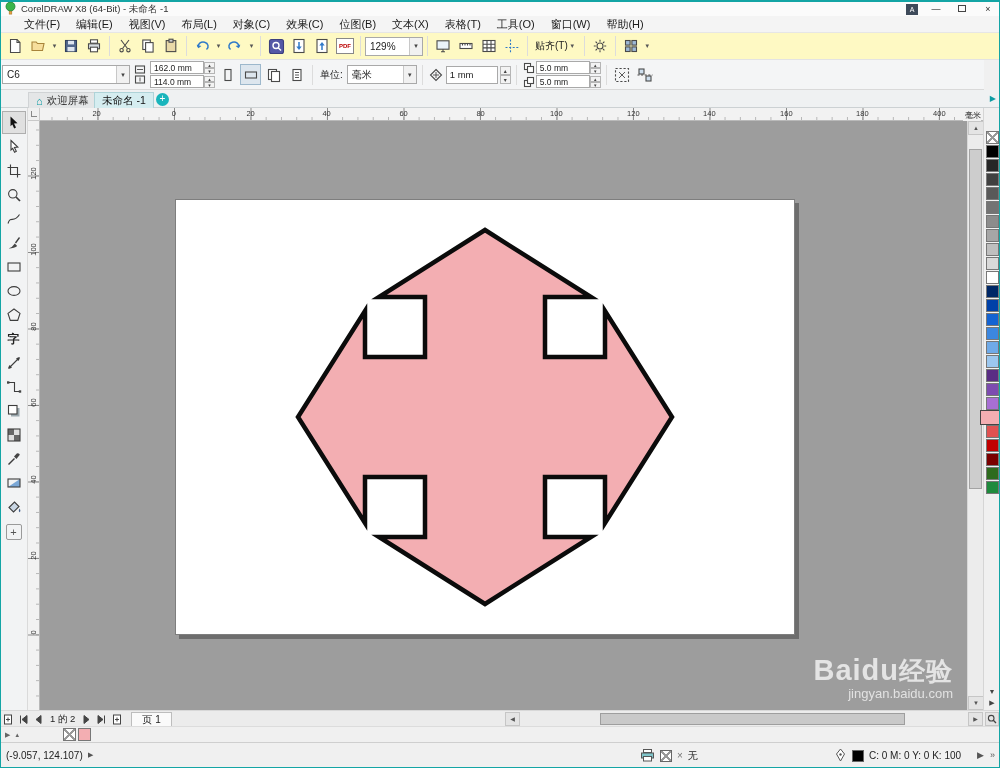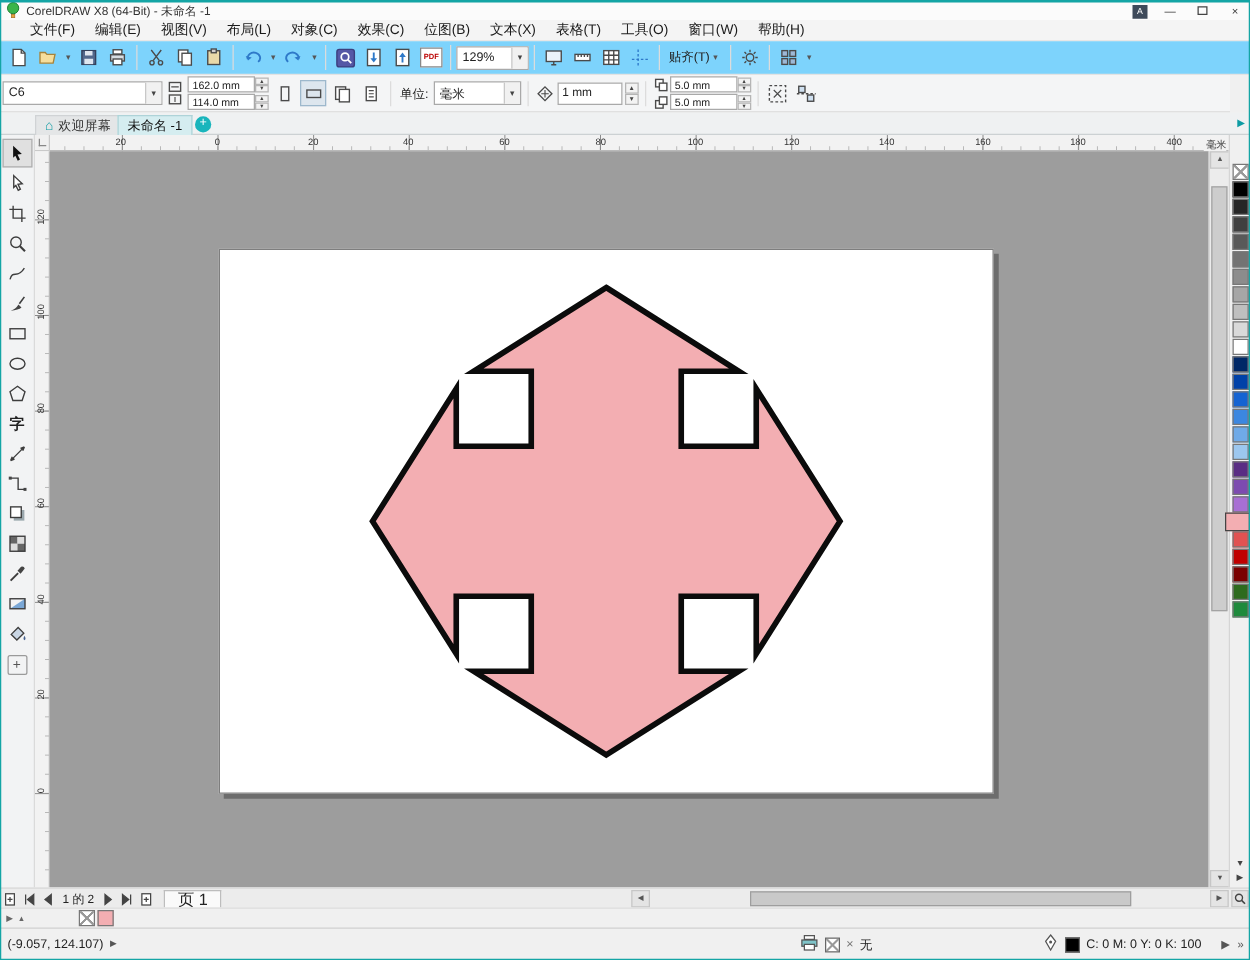--- a/index.html
+++ b/index.html
@@ -11,21 +11,21 @@
 .titlebar .title{margin-left:4px;color:#333;}
 .win-ctrls{margin-left:auto;display:flex;align-items:center;gap:10px;}
 .win-btn{width:16px;text-align:center;font-size:9px;color:#333;cursor:default;}
 .maxbox{display:inline-block;width:8px;height:7px;border:1px solid #444;}
 .lang-ico{width:12px;height:11px;background:#3e4a5a;color:#fff;font-size:7px;line-height:11px;text-align:center;}
 
 .menubar{position:absolute;left:0;top:16px;right:0;height:17px;background:#f4f4f4;border-bottom:1px solid #e6e6e6;}
 .menubar .wrap{display:flex;height:100%;align-items:center;padding-left:16px;}
 .mi{padding:0 8px;line-height:17px;font-size:11px;color:#1a1a1a;}
 
-.stdbar{position:absolute;left:0;top:33px;right:0;height:27px;background:#7dd3fc;border-bottom:1px solid #e3e3e3;display:flex;align-items:center;padding-left:4px;gap:1px;}
+.stdbar{position:absolute;left:0;top:33px;right:0;height:27px;background:#fef9c3;border-bottom:1px solid #e3e3e3;display:flex;align-items:center;padding-left:4px;gap:1px;}
 .propbar{position:absolute;left:0;top:60px;right:16px;height:30px;background:#f4f5f6;border-bottom:1px solid #d9d9d9;display:flex;align-items:center;padding-left:2px;gap:2px;}
 .ico{width:22px;height:22px;display:inline-flex;align-items:center;justify-content:center;flex:none;}
 .ico svg{stroke:#4a4a4a;fill:none;stroke-width:1.1;display:block;}
 .mini{width:16px;height:22px;}
 .sep{width:1px;height:20px;background:#dcdcdc;margin:0 3px;flex:none;}
 .dd{font-size:7px;color:#555;width:9px;text-align:center;flex:none;}
 .combo{background:#fff;border:1px solid #a9a9a9;height:19px;display:flex;align-items:center;font-size:10px;flex:none;}
 .combo .val{padding:0 4px;flex:1;}
 .combo .arr{width:13px;height:100%;border-left:1px solid #c8c8c8;background:#f1f1f1;font-size:7px;display:flex;align-items:center;justify-content:center;color:#444;}
 .pdfbox{border:1px solid #888;background:#fff;color:#b00;font-size:6px;font-weight:bold;padding:4px 2px;line-height:1;}
@@ -78,21 +78,21 @@
 .xswatch{background:#fff,;background-image:linear-gradient(45deg,transparent 43%,#999 45%,#999 55%,transparent 57%),linear-gradient(-45deg,transparent 43%,#999 45%,#999 55%,transparent 57%);background-color:#fff;}
 .pal-pop{position:absolute;left:-4px;top:302px;width:20px;height:15px;border:1px solid #444;z-index:2;}
 .pal-bottom{position:absolute;bottom:2px;left:0;width:100%;text-align:center;font-size:7px;color:#444;}
 .pal-bottom div{height:11px;line-height:11px;}
 
 .navrow{position:absolute;left:0;top:710px;right:0;height:16px;background:#ececec;border-top:1px solid #d8d8d8;}
 .navcluster{position:absolute;left:2px;top:0;height:16px;display:flex;align-items:center;gap:2px;}
 .nbtn{width:13px;height:13px;display:inline-flex;align-items:center;justify-content:center;}
 .nbtn svg{stroke:#444;fill:#444;stroke-width:1;display:block;}
 .navcount{font-size:9.5px;padding:0 3px;}
-.pagetab{height:14px;margin-left:6px;background:#fafafa;border:1px solid #bdbdbd;border-bottom:none;padding:0 10px;font-size:13px;line-height:13px;}
+.pagetab{height:14px;margin-left:6px;background:#fafafa;border:1px solid #bdbdbd;border-bottom:none;padding:0 10px;font-size:10px;line-height:13px;}
 .hsb-btn{position:absolute;top:1px;width:15px;height:14px;background:#e4e4e4;border:1px solid #c6c6c6;color:#555;font-size:6px;text-align:center;line-height:12px;}
 .hthumb{position:absolute;left:600px;top:2px;width:305px;height:12px;background:#c9c9c9;border:1px solid #9e9e9e;}
 .corner-btn{position:absolute;right:1px;top:1px;width:14px;height:14px;background:#e4e4e4;border:1px solid #c6c6c6;display:flex;align-items:center;justify-content:center;}
 .corner-btn svg{stroke:#444;fill:none;stroke-width:1.1;}
 .docpalrow{position:absolute;left:0;top:726px;right:0;height:16px;background:#f0f0f0;border-top:1px solid #dcdcdc;display:flex;align-items:center;}
 .dp-flyout{font-size:7px;color:#666;margin-left:5px;}
 .dp-swatches{position:absolute;left:63px;top:1px;display:flex;gap:2px;}
 .dp-swatch{width:13px;height:13px;border:1px solid #777;}
 
 .statusbar{position:absolute;left:0;top:742px;right:0;height:26px;background:#f0f0f0;border-top:1px solid #cfcfcf;font-size:10px;}
@@ -550,20 +550,24 @@
       </svg>
     </div>
   <div class="tool-expand">+</div>
 </div>
 
 <div class="canvas">
   <div class="page">
     <svg width="420" height="420" viewBox="-210 -210 420 420">
       <polygon stroke-linejoin="miter" points="0,-187 106,-120 60,-120 60,-60 120,-60 120,-106 187,0 120,106 120,60 60,60 60,120 106,120 0,187 -106,120 -60,120 -60,60 -120,60 -120,106 -187,0 -120,-106 -120,-60 -60,-60 -60,-120 -106,-120" fill="#f3aeb2" stroke="#0b0b0b" stroke-width="4.5"></polygon>
     </svg>
+  </div>
+  <div class="watermark">
+    <div class="wm1"><span>Baidu</span><span class="cn">经验</span></div>
+    <div class="wm2">jingyan.baidu.com</div>
   </div>
 </div>
 
 <div class="vscroll">
   <div class="sbtn" style="top:0">▲</div>
   <div class="vthumb"></div>
   <div class="sbtn" style="bottom:0">▼</div>
 </div>
 
 <div class="palette">

